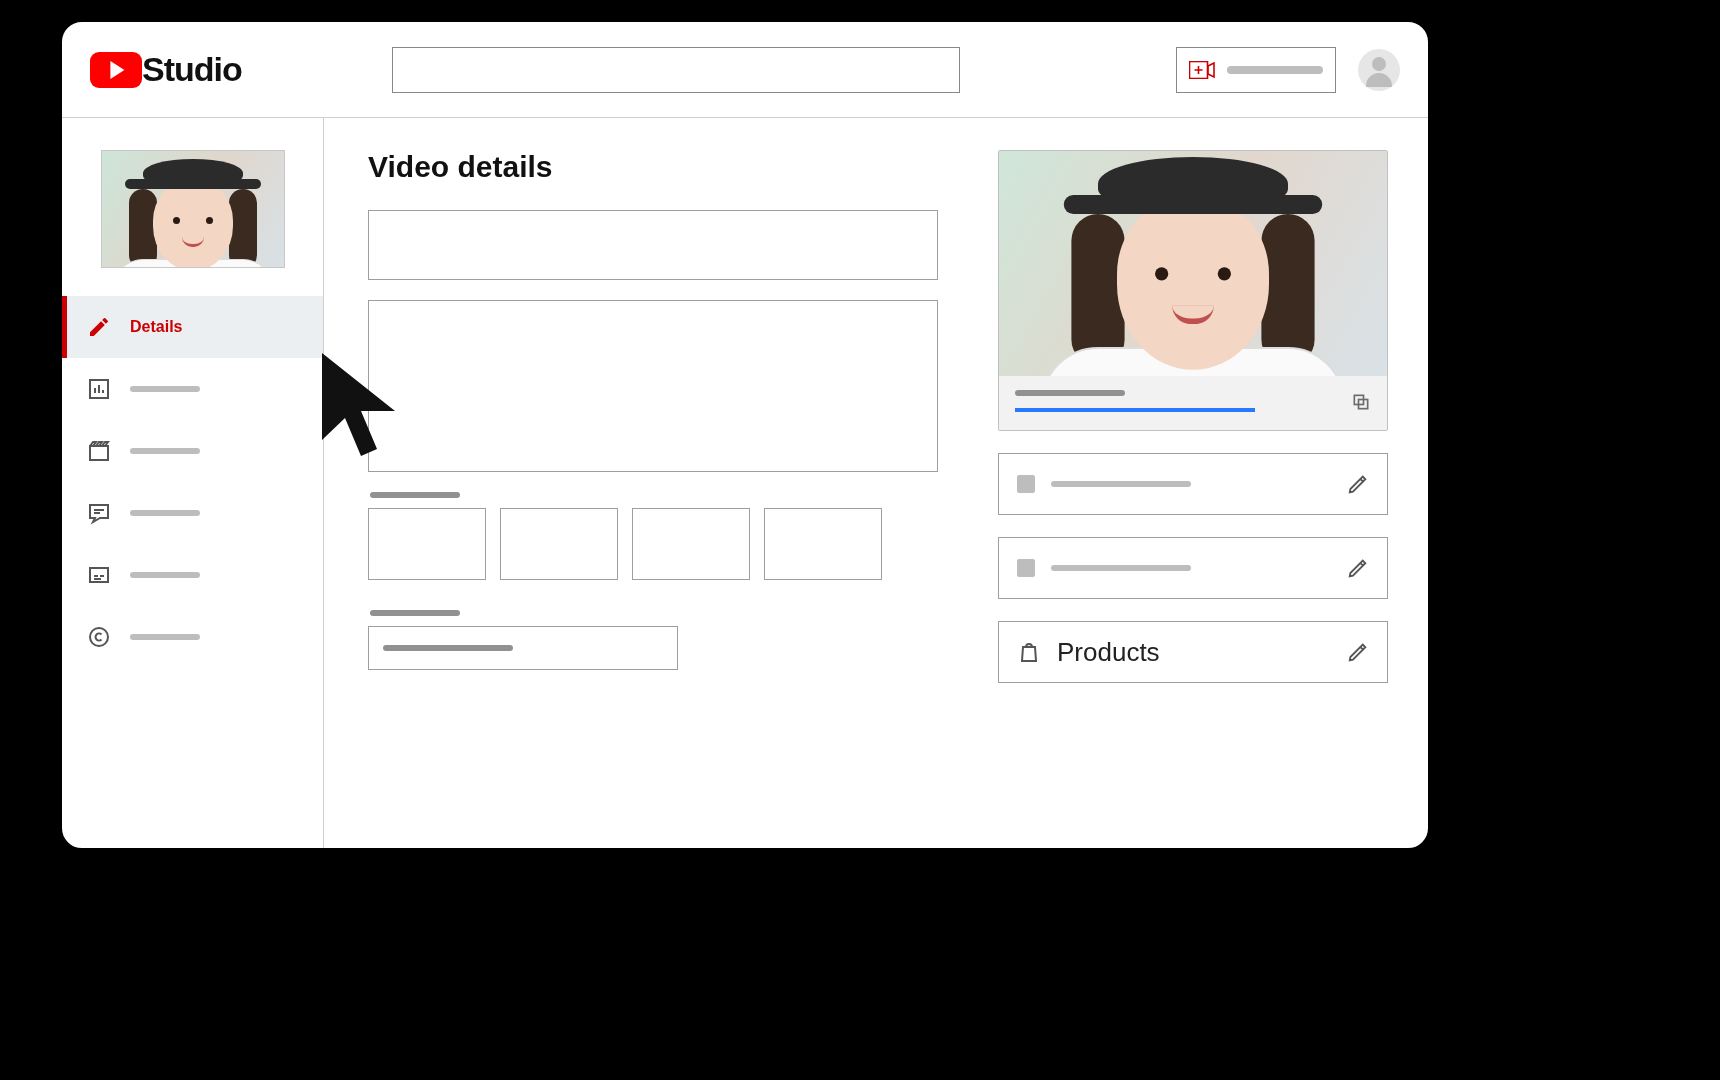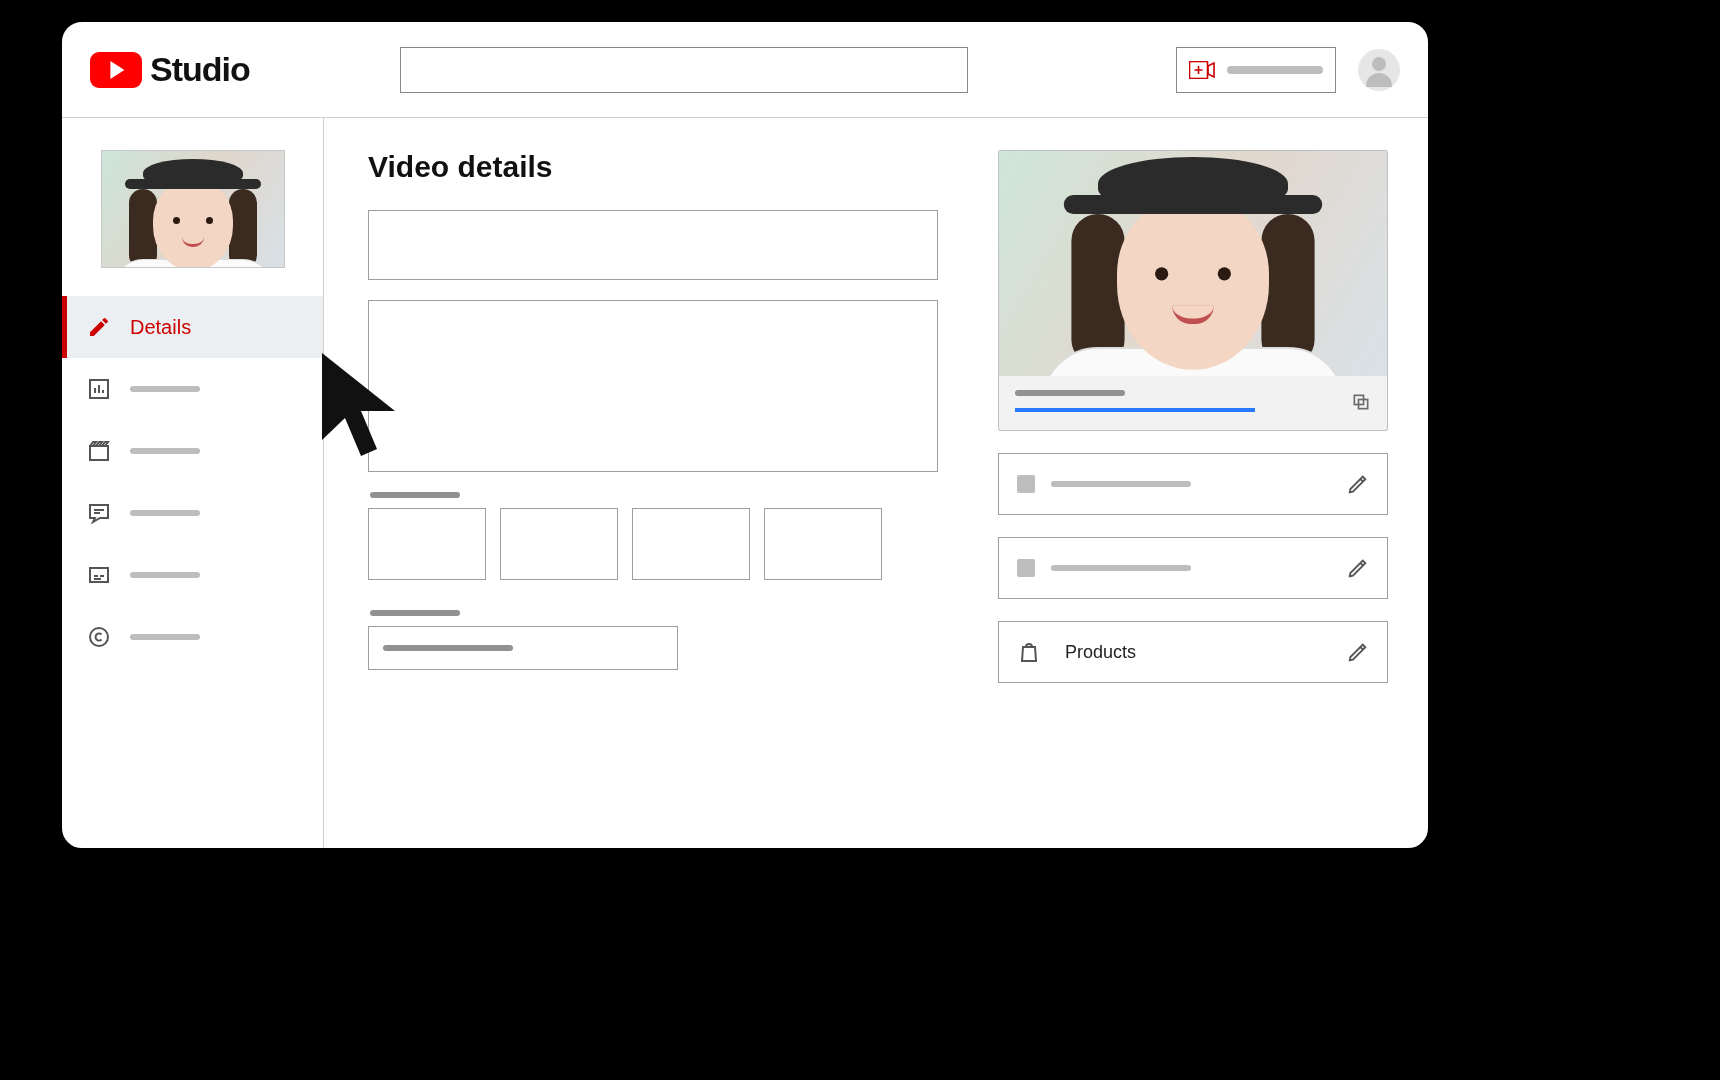--- a/index.html
+++ b/index.html
@@ -16,21 +16,21 @@
   }
 
   
   .header {
     display: flex;
     align-items: center;
     height: 96px;
     padding: 0 28px;
     border-bottom: 1px solid #cfcfcf;
   }
-  .logo { display: flex; align-items: center; gap: 8px; }
+  .logo { display: flex; align-items: center; }
   .yt-box { width: 52px; height: 36px; background: #ff0000; border-radius: 9px; position: relative; }
   .yt-box::after {
     content: ""; position: absolute; left: 50%; top: 50%;
     transform: translate(-40%, -50%);
     border-left: 14px solid #fff; border-top: 9px solid transparent; border-bottom: 9px solid transparent;
   }
   .logo-text { font-size: 34px; font-weight: 700; letter-spacing: -1px; color: #111; }
   .search {
     margin-left: 150px;
     width: 568px; height: 46px;
@@ -87,21 +87,21 @@
   }
   .nav-item.active {
     background: #eceff1;
     position: relative;
   }
   .nav-item.active::before {
     content:""; position:absolute; left:0; top:0; bottom:0; width:5px; background:#cc0000;
   }
   .nav-icon { width: 26px; height: 26px; display:flex; align-items:center; justify-content:center; color:#555; }
   .nav-item.active .nav-icon { color:#cc0000; }
-  .nav-label { font-size: 20px; color:#555; font-weight:400; }
+  .nav-label { font-size: 16px; color:#555; font-weight:700; }
   .nav-item.active .nav-label { color:#cc0000; }
   .nav-skel { width: 70px; height: 6px; background: #bdbdbd; border-radius: 3px; }
 
   
   .main {
     flex: 1;
     display: flex;
     padding: 32px 40px 0 44px;
     gap: 60px;
   }
@@ -141,21 +141,21 @@
   .copy-icon { width:20px; height:20px; color:#6b6b6b; cursor:pointer; }
 
   .side-row {
     height: 62px; border:1px solid #9e9e9e; background:#fff;
     display:flex; align-items:center; padding:0 18px; gap:16px;
     margin-bottom: 22px;
   }
   .row-icon { width:24px; height:24px; color:#555; flex-shrink:0; }
   .row-icon.box { width:18px; height:18px; background:#bdbdbd; border-radius:2px; }
   .row-sk { width:140px; height:6px; background:#bdbdbd; border-radius:3px; flex-shrink:0; }
-  .row-label { font-size:18px; color:#222;margin-left:8px; }
+  .row-label { font-size:26px; color:#222; }
   .row-spacer { flex:1; }
   .pencil { width:22px; height:22px; color:#555; cursor:pointer; }
 
   
   .cursor {
     position:absolute;
     left: 255px; top: 326px;
     width: 90px; height: 120px;
     pointer-events:none;
   }

